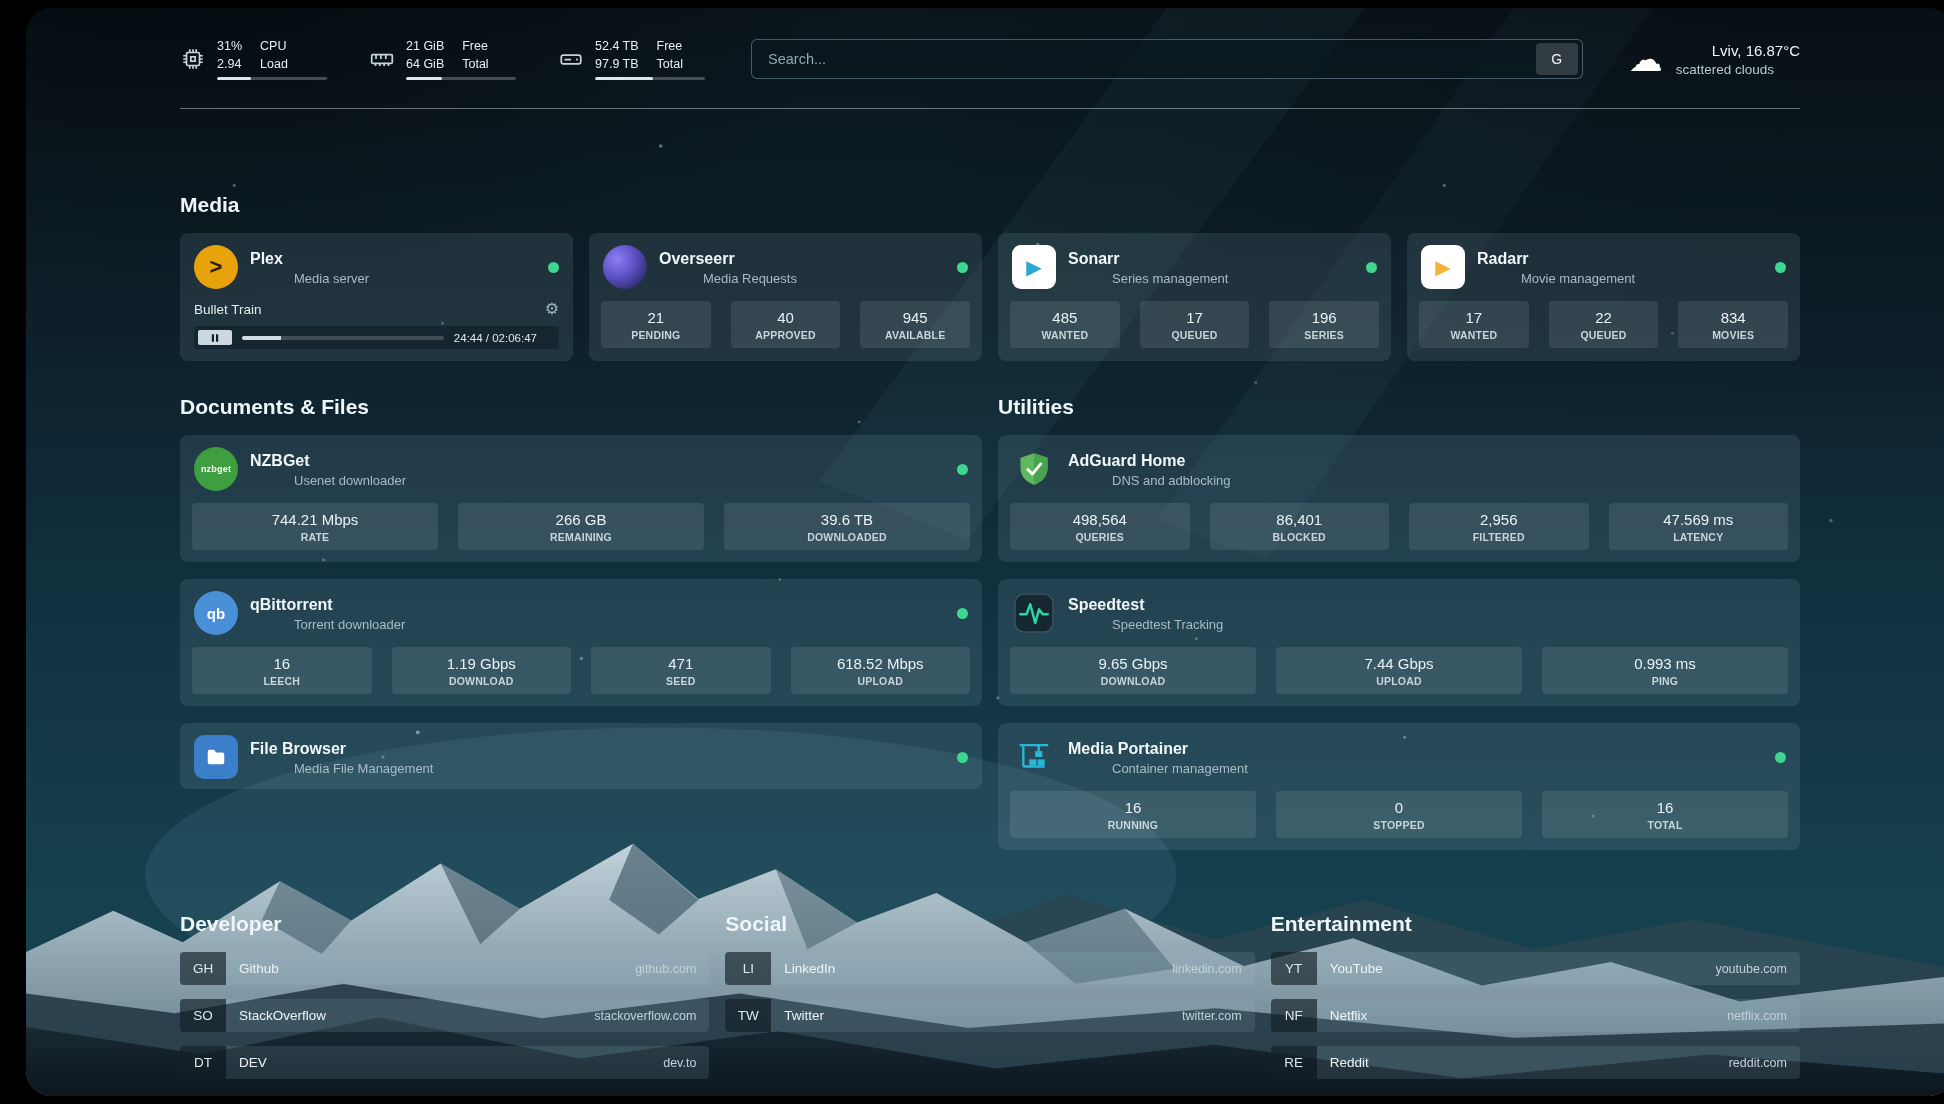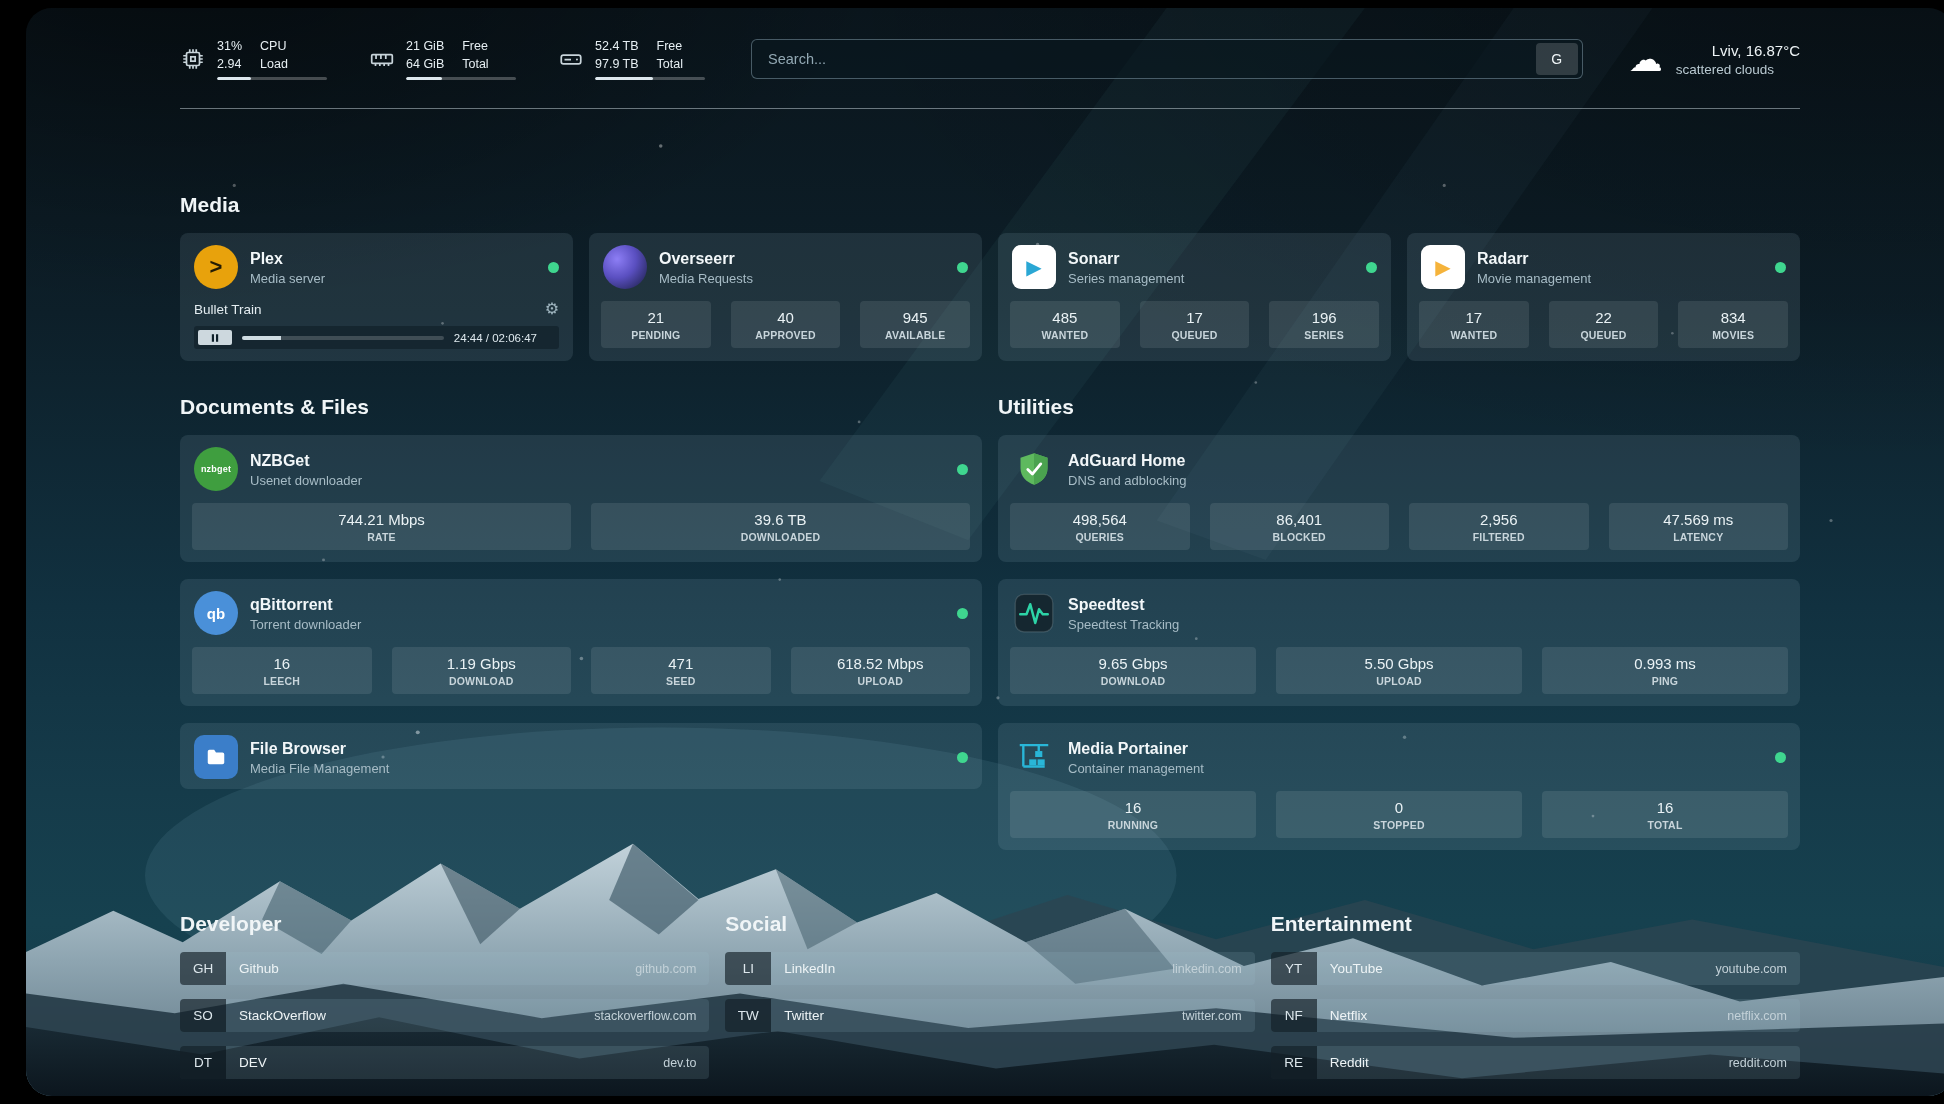--- a/index.html
+++ b/index.html
@@ -58,21 +58,21 @@
   
   .section-title { font-size:21px; font-weight:700; color:#f0f5f7; margin:0 0 16px; }
   .media-section { margin-top:84px; }
   .cards-4 { display:grid; grid-template-columns:repeat(4,1fr); gap:16px; }
 
   .card { background:rgba(164,196,212,0.13); border-radius:8px; }
   .card-head { display:flex; align-items:center; gap:12px; padding:12px 14px 10px; }
   .svc-icon { width:44px; height:44px; flex:none; display:flex; align-items:center; justify-content:center; border-radius:10px; }
   .svc-text { min-width:0; }
   .svc-name { font-size:16px; font-weight:600; color:#f2f7f9; line-height:1.25; white-space:nowrap; }
-  .svc-desc { font-size:13px; color:#a7bcc6; margin-top:2px; white-space:nowrap; }
+  .svc-desc { font-size:13px; color:#a7bcc6; margin-top:2px; white-space:nowrap;margin-left:44px; }
   .status-dot { width:11px; height:11px; border-radius:50%; background:#3fd68f; margin-left:auto; flex:none; }
 
   .stats { display:flex; gap:20px; padding:2px 12px 12px; }
   .stat { flex:1; background:rgba(235,245,250,0.10); border-radius:4px; text-align:center; padding:8px 4px 7px; min-width:0; }
   .stat-value { font-size:15px; color:#eaf2f5; white-space:nowrap; }
   .stat-label { font-size:10.5px; font-weight:700; color:#c8d5db; margin-top:3px; letter-spacing:0.2px; }
 
   
   .player { padding:0 14px 12px; }
   .np-row { display:flex; align-items:center; justify-content:space-between; font-size:13.5px; color:#e3ecf0; margin:2px 0 9px; }
@@ -386,20 +386,24 @@
                 <div class="svc-desc">Usenet downloader</div>
               </div>
               <span class="status-dot"></span>
             </div>
             <div class="stats">
               <div class="stat">
                 <div class="stat-value">744.21 Mbps</div>
                 <div class="stat-label">RATE</div>
               </div>
               <div class="stat">
+                <div class="stat-value">266 GB</div>
+                <div class="stat-label">REMAINING</div>
+              </div>
+              <div class="stat">
                 <div class="stat-value">39.6 TB</div>
                 <div class="stat-label">DOWNLOADED</div>
               </div>
             </div>
           </div>
 
           <div class="card">
             <div class="card-head">
               <div class="svc-icon icon-qb">
                 <span>qb</span>
@@ -497,21 +501,21 @@
                 <div class="svc-name">Speedtest</div>
                 <div class="svc-desc">Speedtest Tracking</div>
               </div>
             </div>
             <div class="stats">
               <div class="stat">
                 <div class="stat-value">9.65 Gbps</div>
                 <div class="stat-label">DOWNLOAD</div>
               </div>
               <div class="stat">
-                <div class="stat-value">5.50 Gbps</div>
+                <div class="stat-value">7.44 Gbps</div>
                 <div class="stat-label">UPLOAD</div>
               </div>
               <div class="stat">
                 <div class="stat-value">0.993 ms</div>
                 <div class="stat-label">PING</div>
               </div>
             </div>
           </div>
 
           <div class="card">

